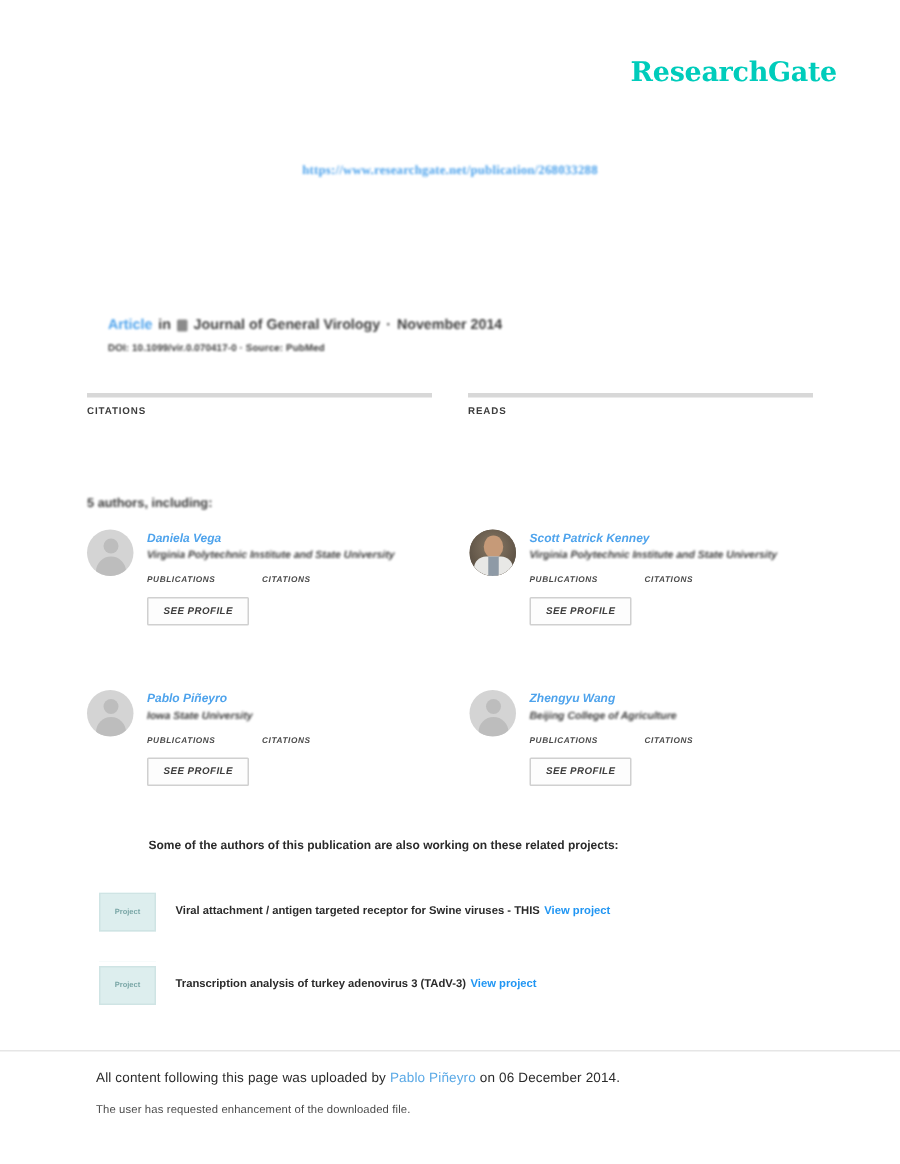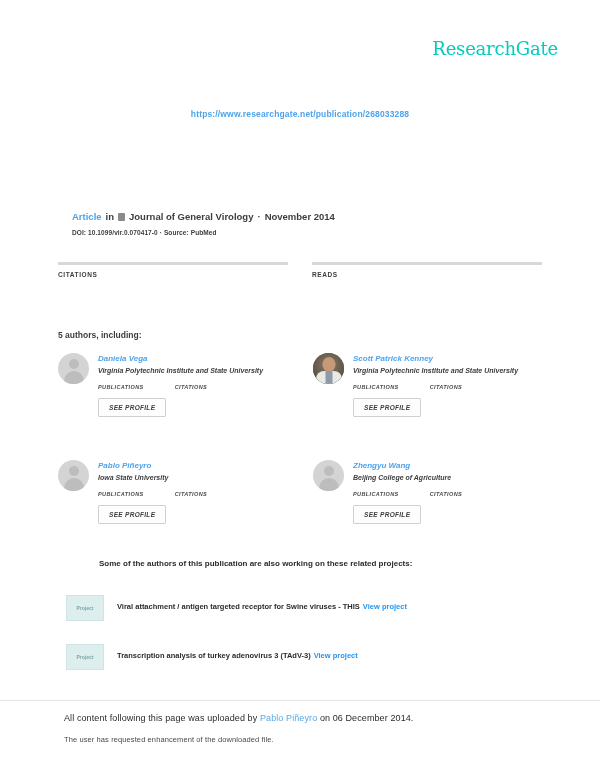--- a/index.html
+++ b/index.html
@@ -24,41 +24,42 @@
 
   
   .brand-row {
     position: absolute;
     top: 38px;
     right: 42px;
     text-align: right;
   }
   .brand-logo {
     font-family: "DejaVu Serif", serif;
-    font-weight: normal;
+    font-weight: bold;
     font-size: 18px;
     letter-spacing: -0.2px;
     color: #00ccbb;
     filter: blur(0.35px);
   }
 
   .url-row {
     position: absolute;
     top: 103px;
     left: 0;
     right: 0;
     text-align: center;
   }
   .url-link {
     font-size: 8.5px;
     font-weight: bold;
     color: #4ea3ec;
     letter-spacing: 0.15px;
     filter: blur(0.55px);
     word-break: break-all;
+    font-family: Liberation Serif, serif;
   }
 
   
   .meta-block {
     position: absolute;
     top: 211px;
     left: 44px;
     right: 58px;
     margin-left: 28px;
   }

